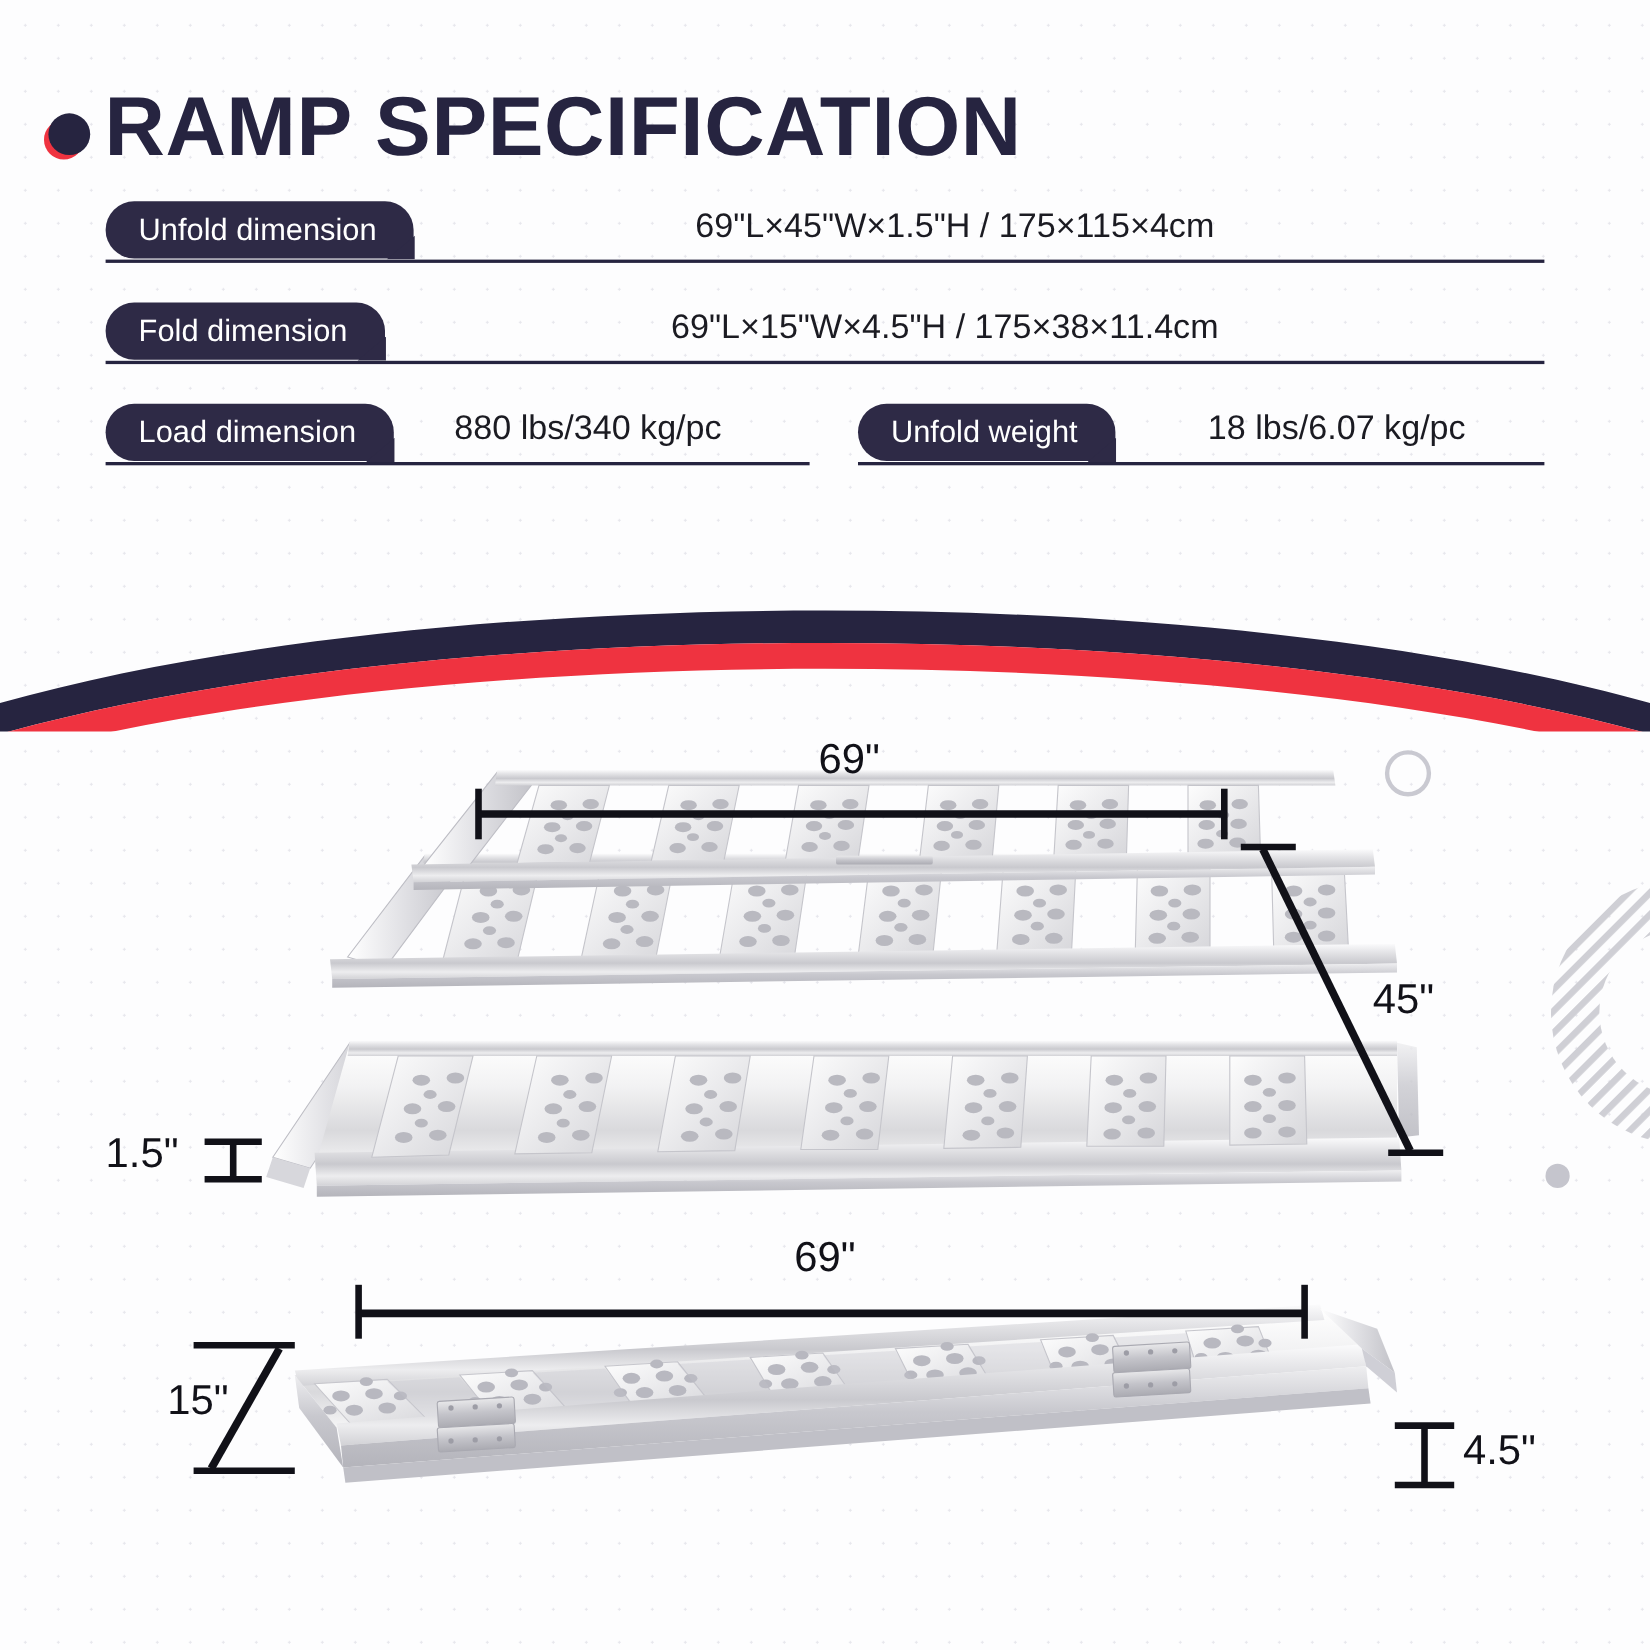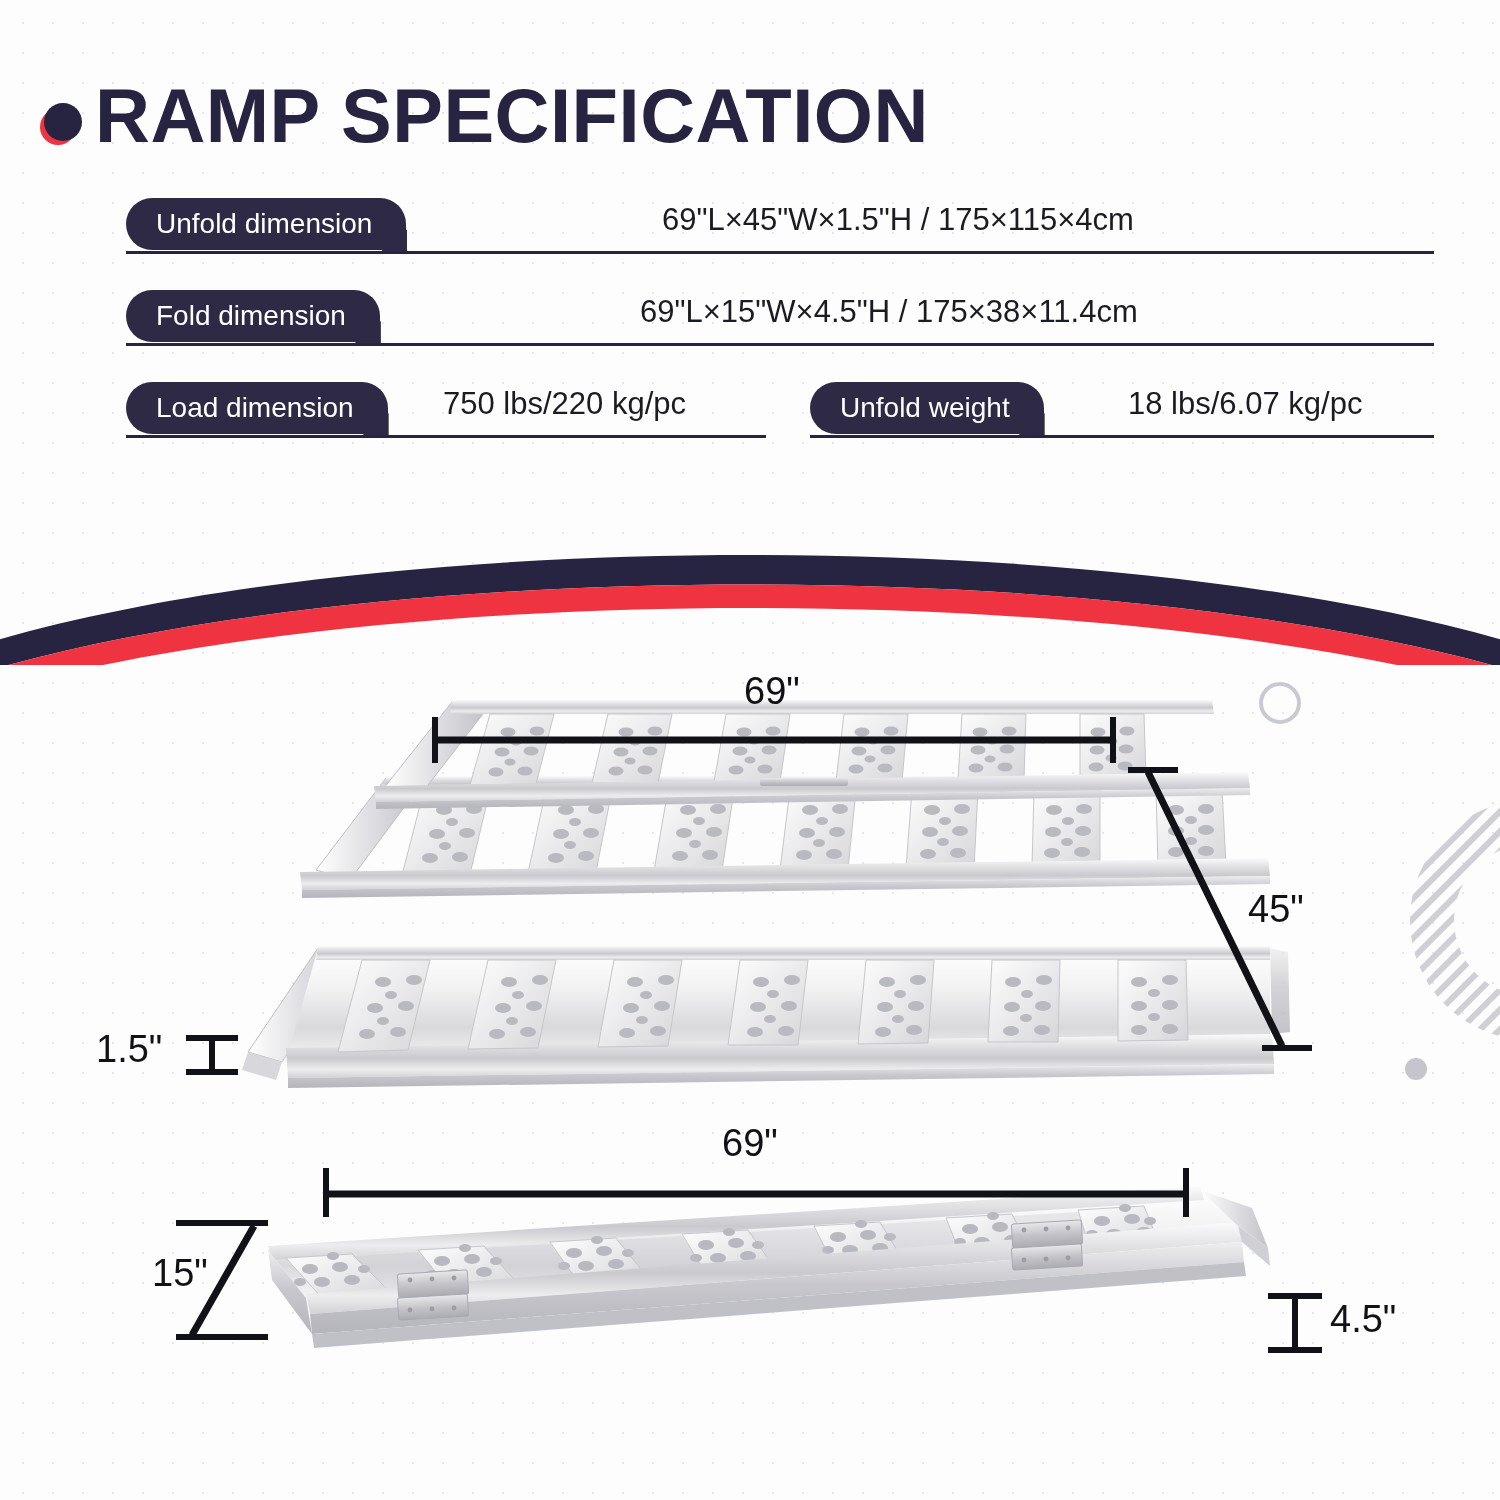--- a/index.html
+++ b/index.html
@@ -36,21 +36,21 @@
   }
   #page-title{
     position:absolute;left:95px;top:78px;
     font-size:76px;font-weight:bold;letter-spacing:0.5px;
     color:#262440;line-height:1;
     font-family:"Liberation Sans", sans-serif;
     white-space:nowrap;
   }
 
   
-  #specs{left:0;top:198px;width:1232px;height:250px;margin-left:30px;}
+  #specs{left:0;top:183px;width:1232px;height:250px;}
   .spec-row{position:absolute;left:0;width:1500px;height:56px;}
   .spec-underline{
     position:absolute;height:3px;background:#262440;bottom:0;
   }
   .pill{
     position:absolute;top:0;height:52px;
     background:#2e2a46;
     border-radius:26px 26px 4px 26px;
     display:flex;align-items:center;
     padding:0 34px 0 30px;
@@ -136,21 +136,21 @@
 
   <div class="spec-row" id="row1">
     <div class="spec-underline"></div>
     <div class="pill">Fold dimension</div>
     <div class="spec-value">69"L×15"W×4.5"H / 175×38×11.4cm</div>
   </div>
 
   <div class="spec-row" id="row2">
     <div class="spec-underline"></div>
     <div class="pill">Load dimension</div>
-    <div class="spec-value">750 lbs/220 kg/pc</div>
+    <div class="spec-value">880 lbs/340 kg/pc</div>
   </div>
 
   <div class="spec-row" id="row2b">
     <div class="spec-underline"></div>
     <div class="pill">Unfold weight</div>
     <div class="spec-value">18 lbs/6.07 kg/pc</div>
   </div>
 
 </div>
 

